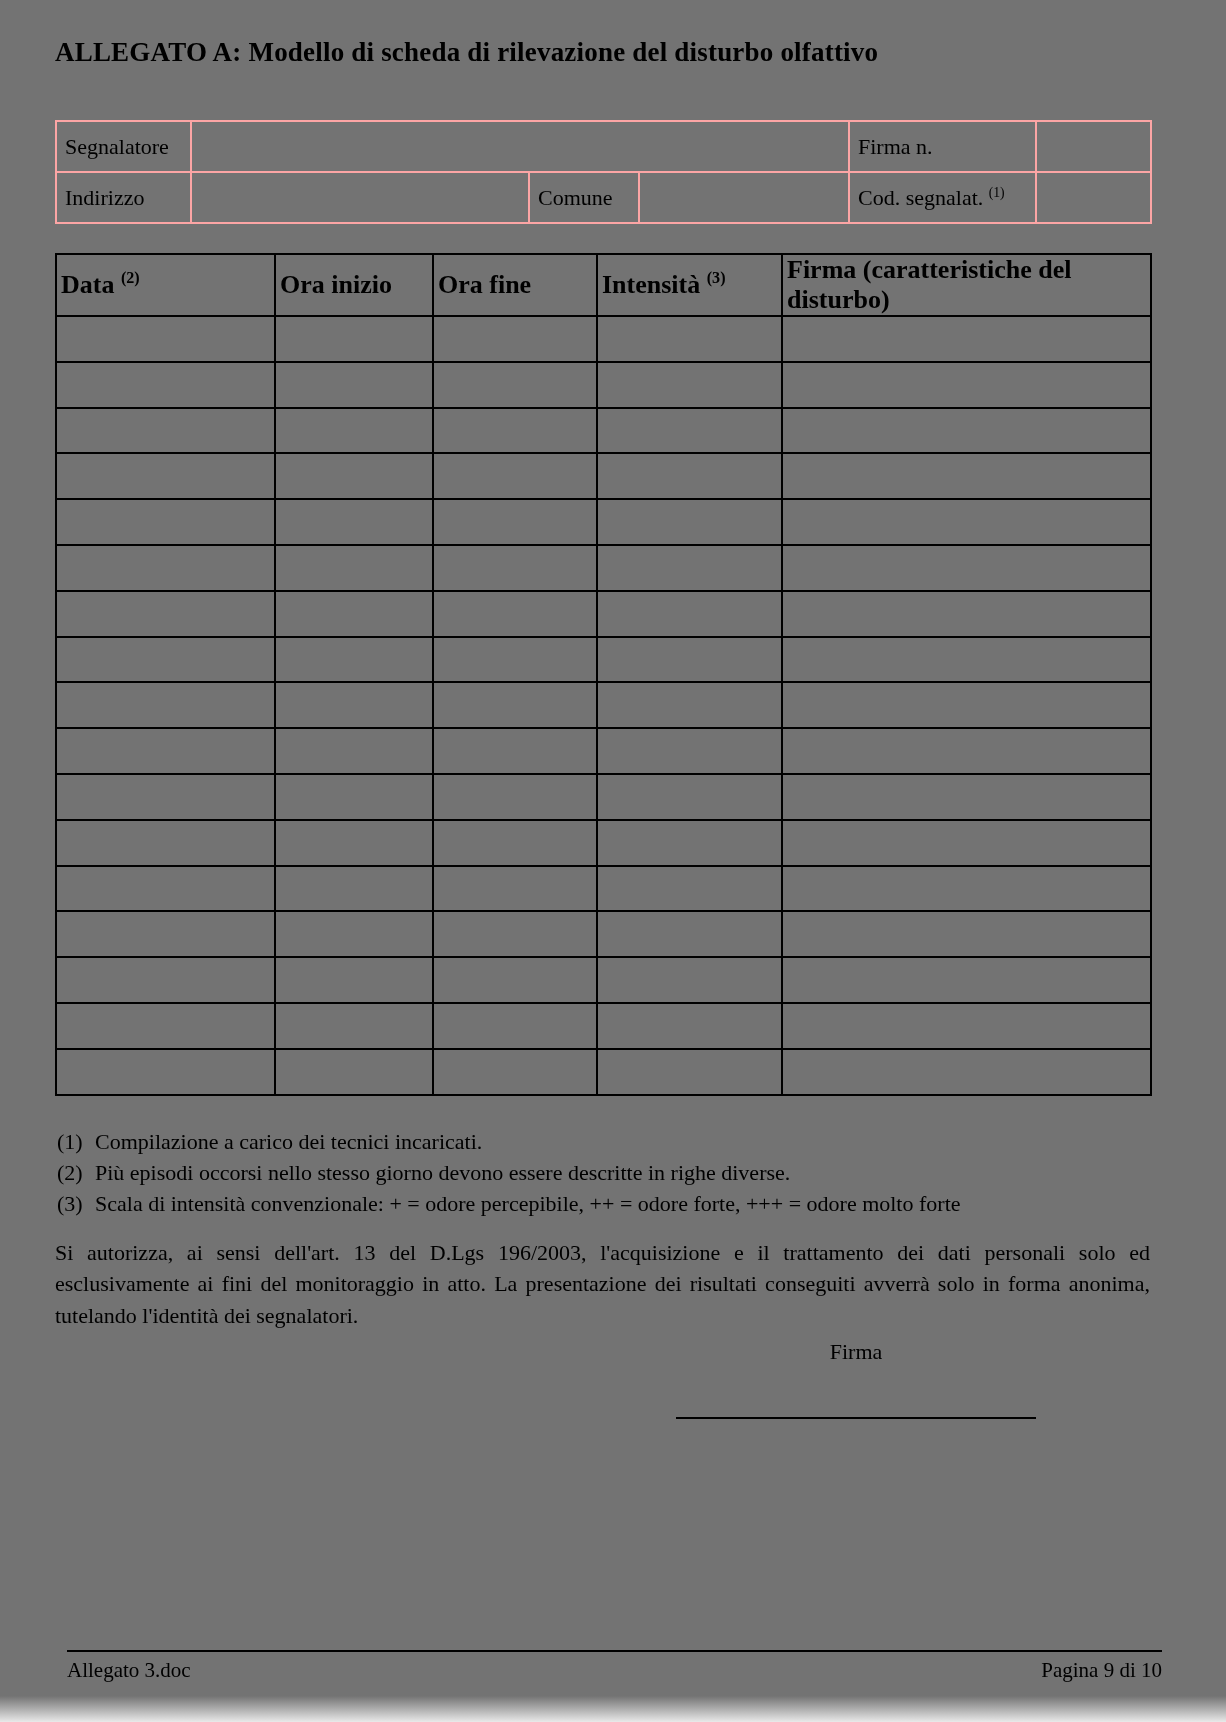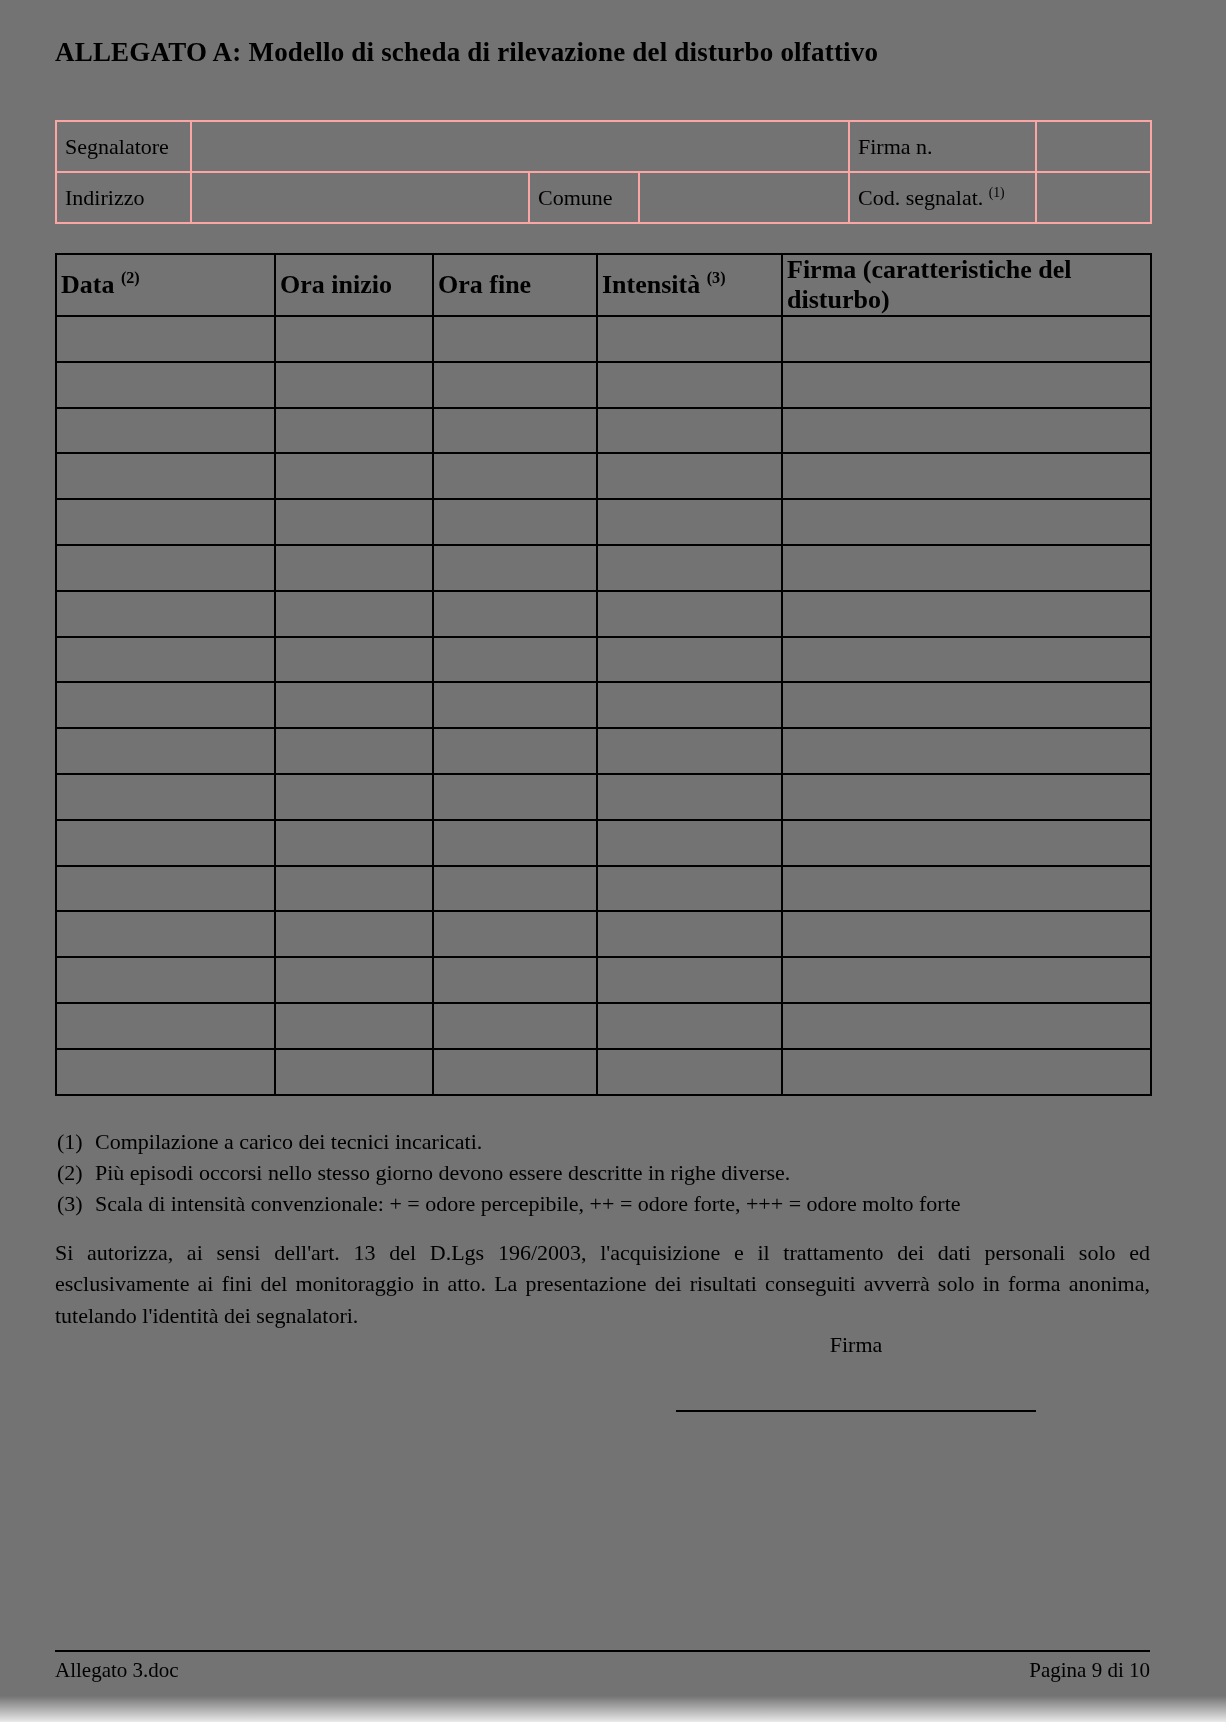--- a/index.html
+++ b/index.html
@@ -75,36 +75,37 @@
   .footnote .fn-text { flex: 1; }
   
   .privacy {
     margin-top: 18px;
     font-size: 22px;
     line-height: 31.5px;
     text-align: justify;
   }
   
   .signature-block {
+    margin-top: 7px;
     margin-left: 621px;
     width: 360px;
     text-align: center;
     font-size: 22px;
     line-height: 28px;
   }
   .signature-line {
     margin-top: 51px;
     border-bottom: 2px solid #000000;
     height: 0;
     width: 100%;
   }
   
   .footer {
     position: absolute;
-    left: 55px;
+    left: 67px;
     top: 1650px;
     width: 1095px;
     border-top: 2px solid #000000;
     padding-top: 6px;
     display: flex;
     justify-content: space-between;
     font-size: 21px;
     text-align: right;
   }
   .page-edge-shadow {

